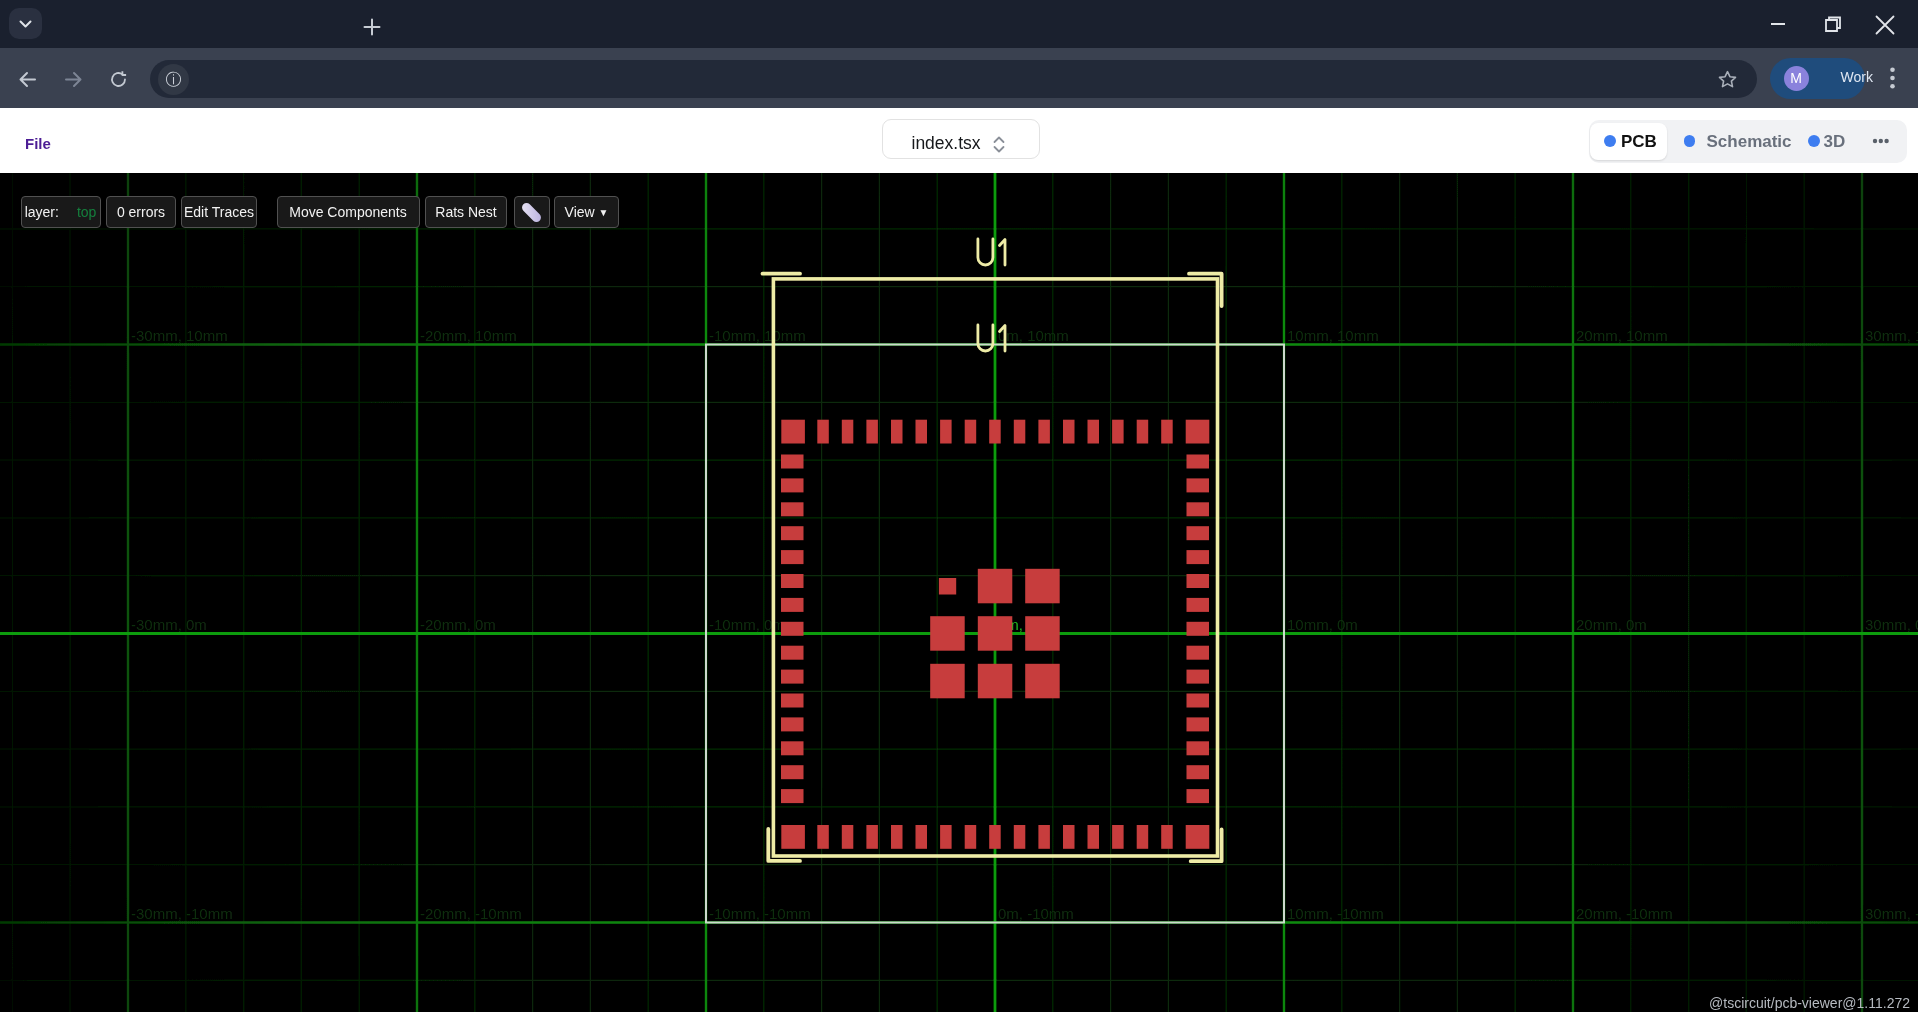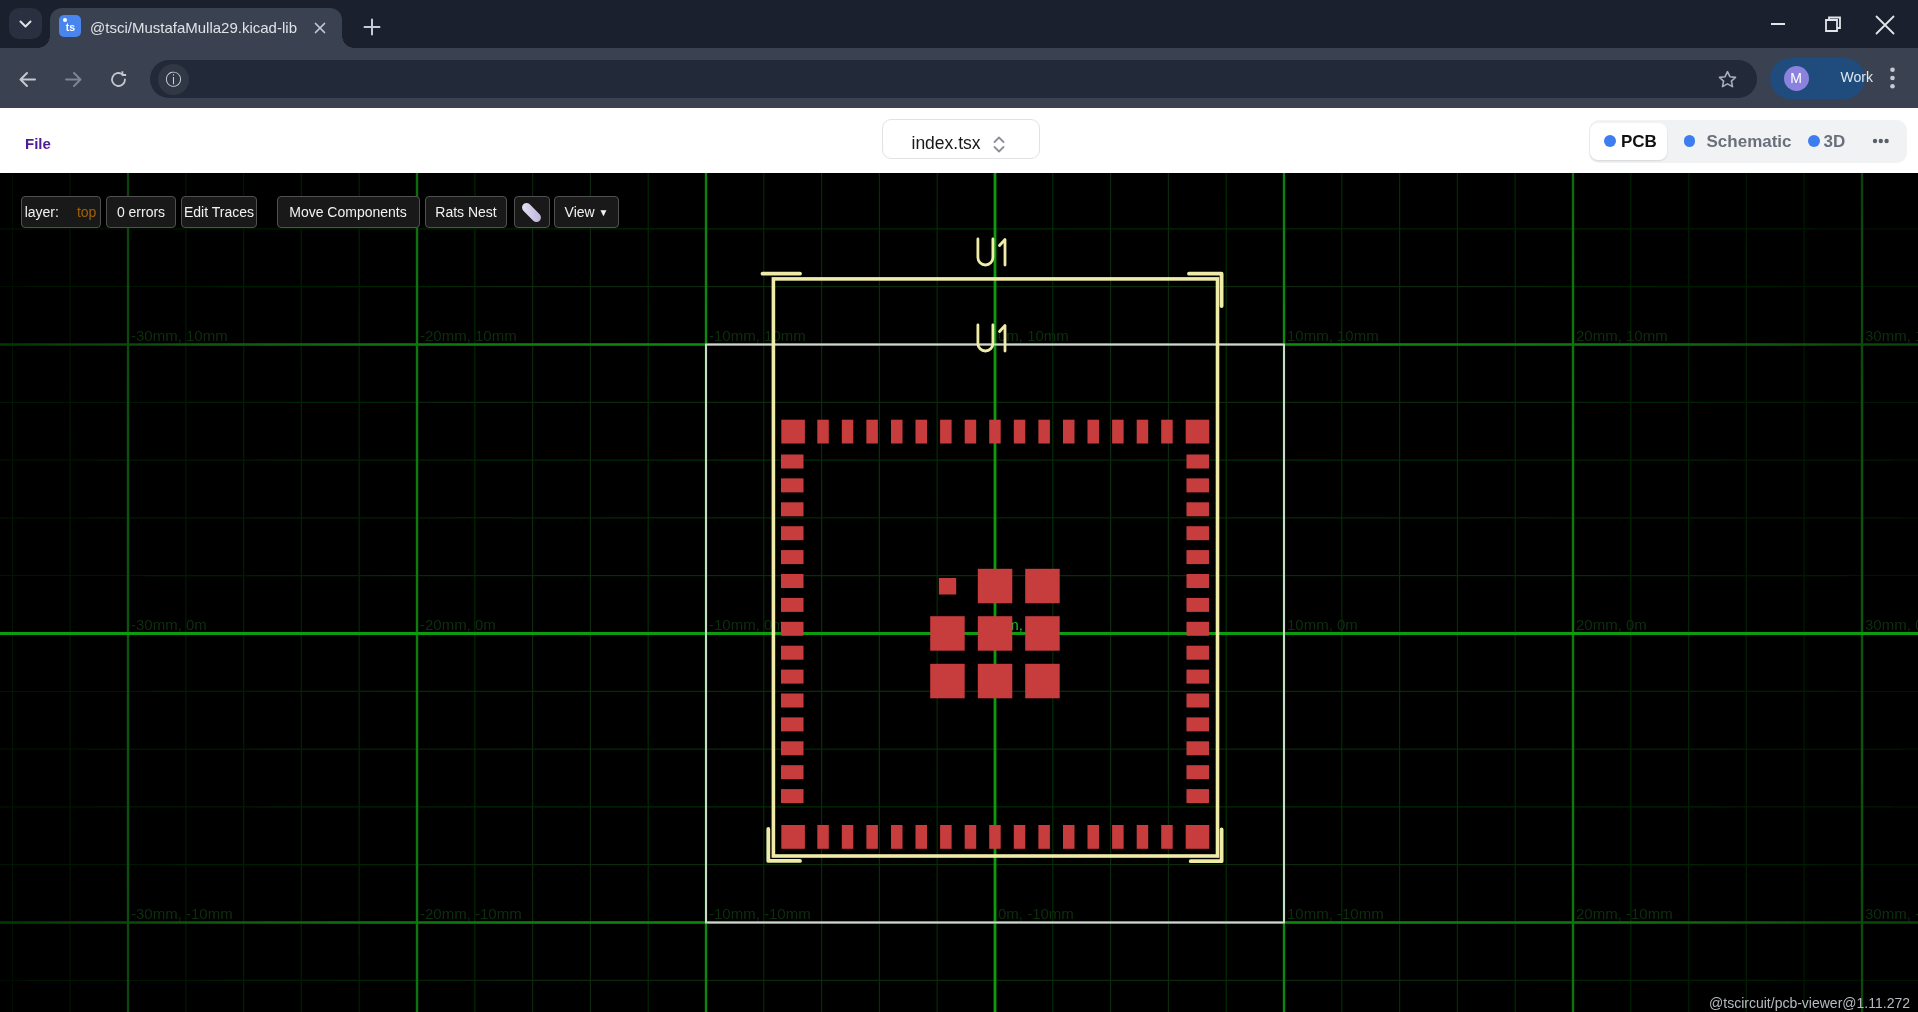--- a/index.html
+++ b/index.html
@@ -46,29 +46,20 @@
 .pen { display:inline-block; width:9px; height:23px; border-radius:4.5px; background:linear-gradient(135deg,#e8e4f4,#b9b0dd);
   transform:rotate(-45deg); margin-top:4px; }
 #footer { position:absolute; right:8px; bottom:1px; font-size:14px; color:#b6bac0; opacity:0.999;margin-left:8px; }
 </style>
 </head>
 <body>
 <div id="frame">
   <div id="tabsearch"><svg width="33" height="31" viewBox="0 0 33 31">
         <path d="M11.5 13.5 L16.5 18.5 L21.5 13.5" stroke="#dfe3e8" stroke-width="2" fill="none" stroke-linecap="round" stroke-linejoin="round"></path>
       </svg></div>
-  <div id="tab">
-    <div class="curve-l"></div>
-      <div class="curve-r"></div>
-    <div id="favicon">ts<div id="favdot"></div></div>
-    <div id="tabtitle">@tsci/MustafaMulla29.kicad-lib</div>
-    <svg class="abs" style="left:262px;top:12px" width="16" height="16" viewBox="0 0 16 16">
-        <path d="M3.5 3.5 L12.5 12.5 M12.5 3.5 L3.5 12.5" stroke="#c7ccd4" stroke-width="1.7" stroke-linecap="round"></path>
-      </svg>
-  </div>
   <svg class="abs" style="left:362px;top:17px" width="20" height="20" viewBox="0 0 20 20">
       <path d="M10 2.5 V17.5 M2.5 10 H17.5" stroke="#c7ccd4" stroke-width="2" stroke-linecap="round"></path>
     </svg>
 
   <svg class="abs" style="left:1764px;top:16px" width="28" height="16" viewBox="0 0 28 16">
       <path d="M7 8 H21" stroke="#e2e5ea" stroke-width="2"></path>
     </svg>
   <svg class="abs" style="left:1820px;top:14px" width="24" height="20" viewBox="0 0 24 20">
       <path d="M6 6 H17 V17 H6 Z" stroke="#e2e5ea" stroke-width="1.8" fill="none"></path>
       <path d="M9 6 V3.5 H20 V14 H17" stroke="#e2e5ea" stroke-width="1.8" fill="none"></path>
@@ -302,21 +293,21 @@
 <path d="M762.5 100.7 H800" stroke="#eeeca6" stroke-width="3.8" fill="none" stroke-linecap="round"></path>
 <path d="M1189 100.7 H1221.6 V133.0" stroke="#eeeca6" stroke-width="3.8" fill="none" stroke-linecap="round" stroke-linejoin="round"></path>
 <path d="M768.3 656.0 V687.9 H800" stroke="#eeeca6" stroke-width="3.8" fill="none" stroke-linecap="round" stroke-linejoin="round"></path>
 <path d="M1221.6 656.4 V688.2 H1190.7" stroke="#eeeca6" stroke-width="3.8" fill="none" stroke-linecap="round" stroke-linejoin="round"></path>
 <path d="M977.9 66.0 V84.5 A7.5 7.5 0 0 0 992.9 84.5 V66.0" fill="none" stroke="#eeeca6" stroke-width="2.8" stroke-linecap="round"></path>
 <path d="M999.5 72.5 L1005 66.5 V92.0" fill="none" stroke="#eeeca6" stroke-width="2.8" stroke-linecap="round" stroke-linejoin="round"></path>
 <path d="M977.9 152.0 V170.5 A7.5 7.5 0 0 0 992.9 170.5 V152.0" fill="none" stroke="#eeeca6" stroke-width="2.8" stroke-linecap="round"></path>
 <path d="M999.5 158.5 L1005 152.5 V178.0" fill="none" stroke="#eeeca6" stroke-width="2.8" stroke-linecap="round" stroke-linejoin="round"></path>
   </g>
   </svg>
-  <div class="cbtn" style="left:20.5px;width:80px"><span>layer:</span><span style="color:#a16207;margin-left:18px">top</span></div>
+  <div class="cbtn" style="left:20.5px;width:80px"><span>layer:</span><span style="color:#15803d;margin-left:18px">top</span></div>
     <div class="cbtn" style="left:106px;width:70px">0 errors</div>
     <div class="cbtn" style="left:181px;width:76px">Edit Traces</div>
     <div class="cbtn" style="left:276.5px;width:143px">Move Components</div>
     <div class="cbtn" style="left:425px;width:82px">Rats Nest</div>
     <div class="cbtn" style="left:513.5px;width:36.5px"><span class="pen"></span></div>
     <div class="cbtn" style="left:554px;width:65px">View <span style="font-size:10px;vertical-align:1px">▼</span></div>
   <div id="footer">@tscircuit/pcb-viewer@1.11.272</div>
 </div>
 
 </body></html>

